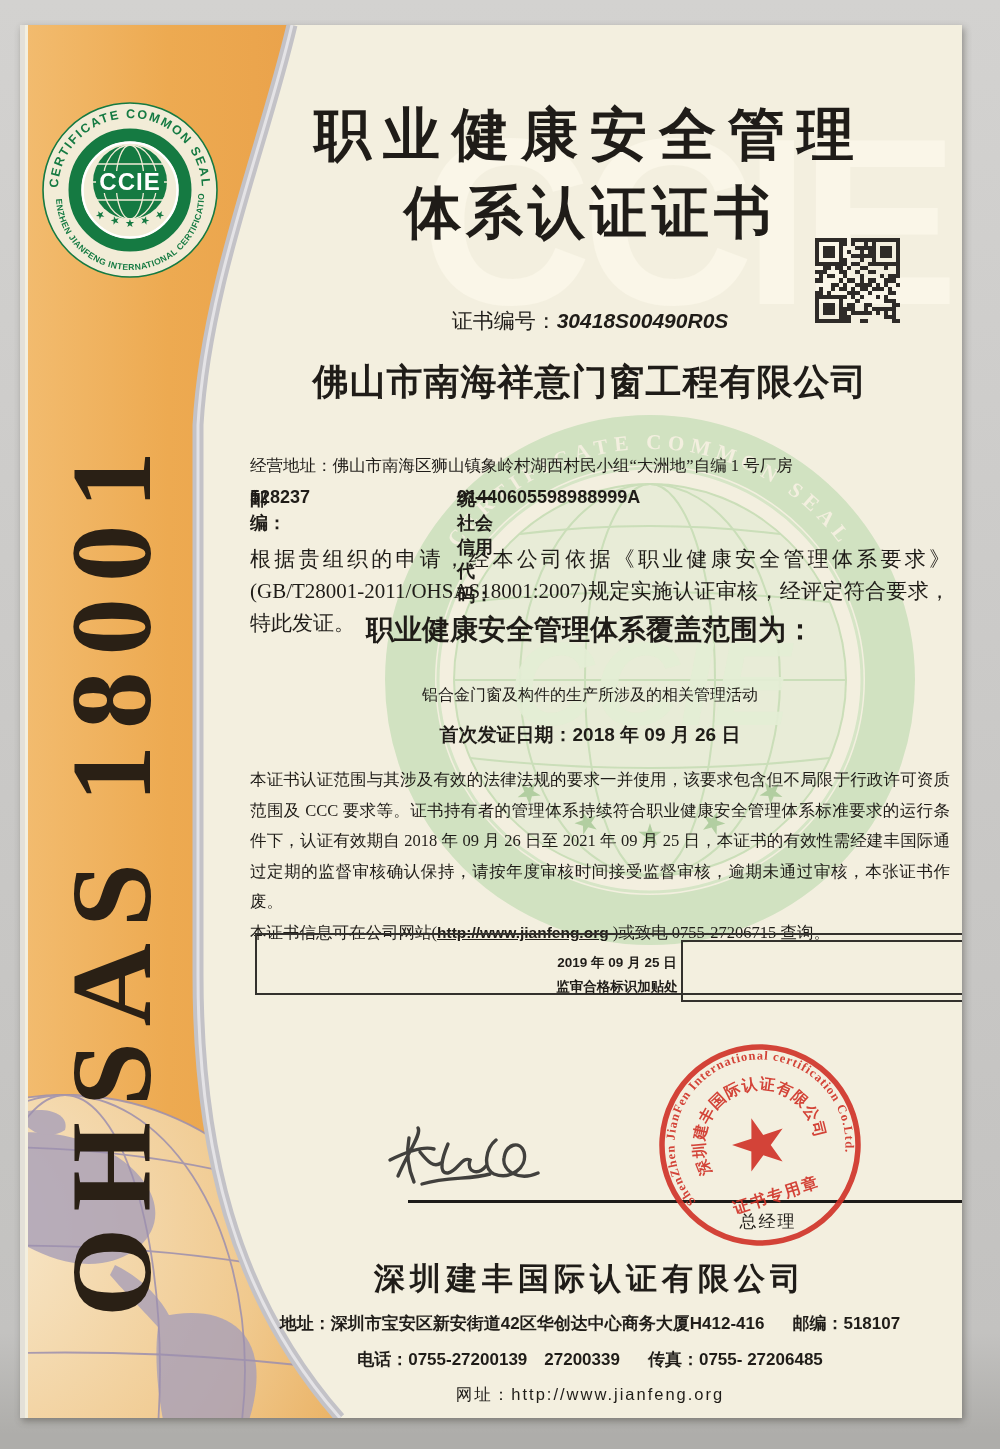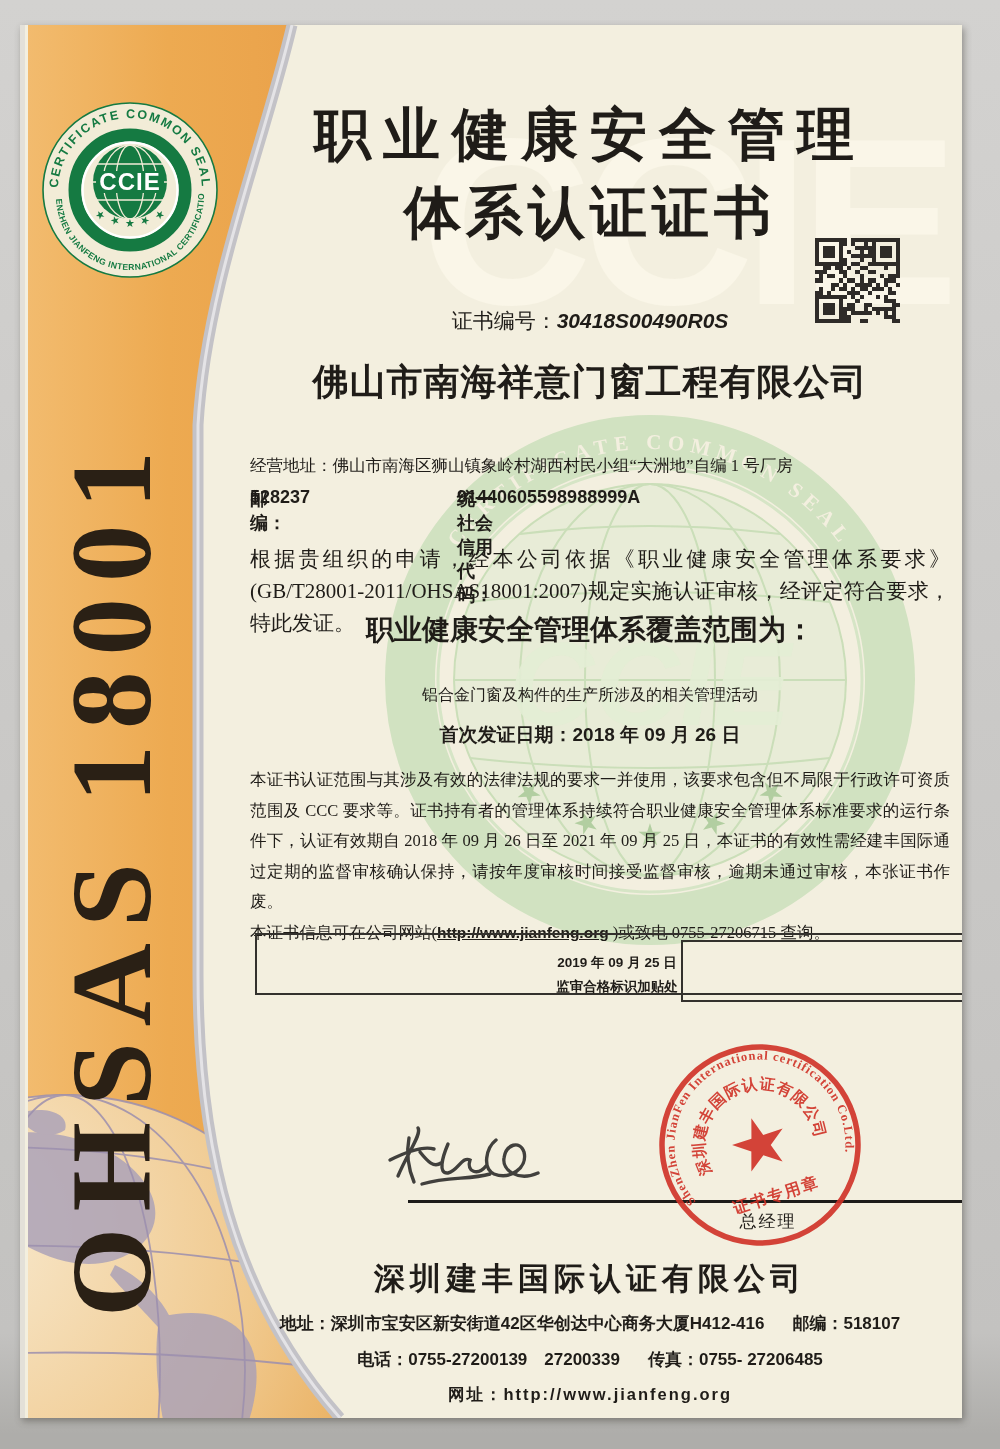--- a/index.html
+++ b/index.html
@@ -52,21 +52,21 @@
   .boxL{left:25px;top:908px;}
   .boxR{left:451px;top:915px;}
   .sig{position:absolute;left:148px;top:1093px;}
   .sigline{position:absolute;left:178px;top:1175px;width:102px;height:3px;background:#1d1c1a;}
   .signer{position:absolute;left:178px;top:1185px;width:102px;text-align:center;font-size:17px;letter-spacing:2px;}
   .stamp{position:absolute;left:415px;top:1005px;opacity:.9;}
   .qr{position:absolute;left:585px;top:213px;}
   .fname{top:1233px;font-family:"Liberation Sans","DejaVu Sans",sans-serif;font-weight:700;font-size:31px;letter-spacing:5px;}
   .faddr{top:1287px;font-family:"Liberation Sans","DejaVu Sans",sans-serif;font-weight:700;font-size:17px;}
   .fphone{top:1323px;font-family:"Liberation Sans","DejaVu Sans",sans-serif;font-weight:700;font-size:17px;}
-  .fweb{top:1359px;font-family:"Liberation Sans","DejaVu Sans",sans-serif;font-weight:700;font-size:16.5px;letter-spacing:2px;}
+  .fweb{top:1359px;font-family:"Liberation Sans","DejaVu Sans",sans-serif;font-weight:400;font-size:16.5px;letter-spacing:2px;}
   .gap{display:inline-block;width:28px;}
 </style>
 </head>
 <body>
 
 <div class="page">
 
   <div class="ghost">CCIE</div>
 
   <svg class="wm" width="530" height="530" viewBox="-265 -265 530 530">

